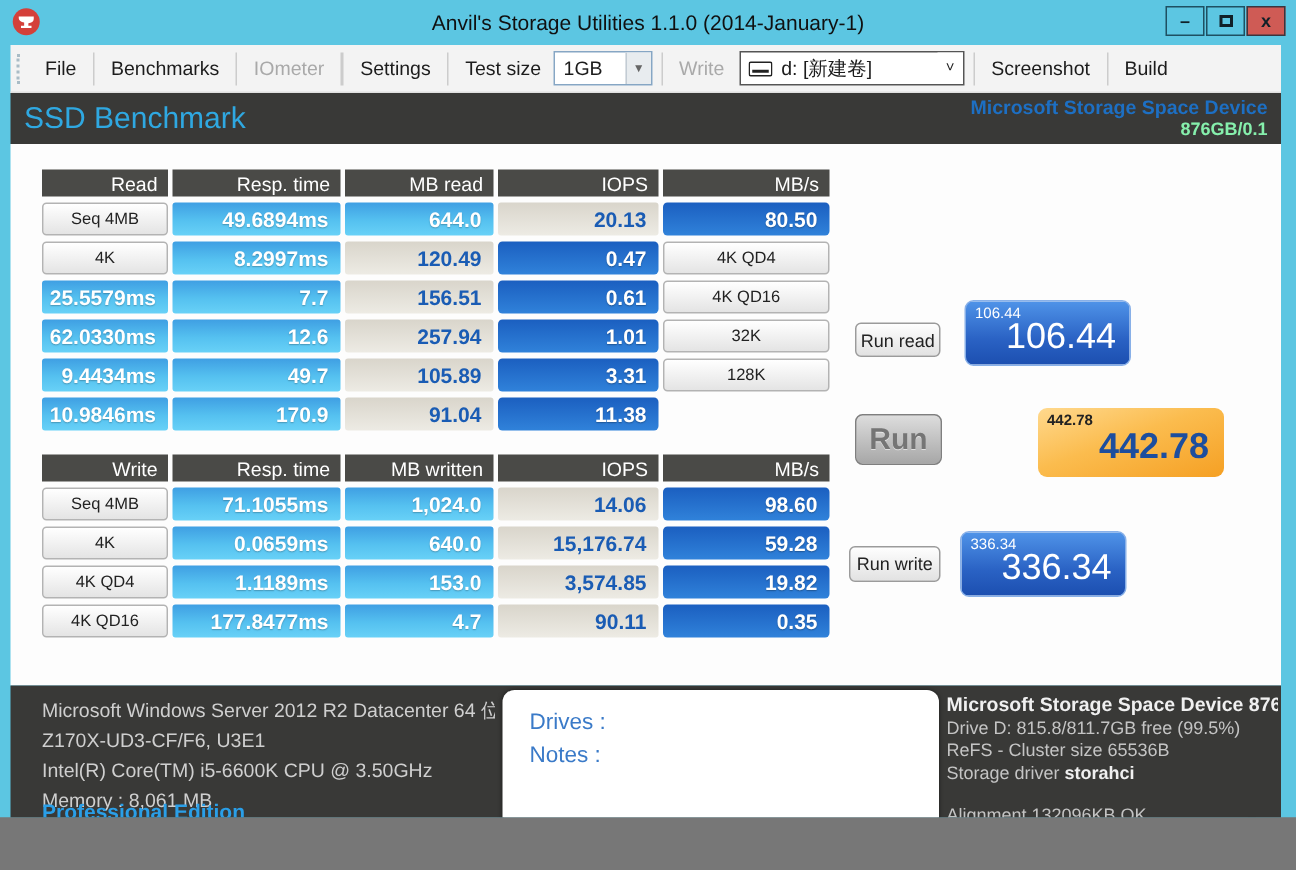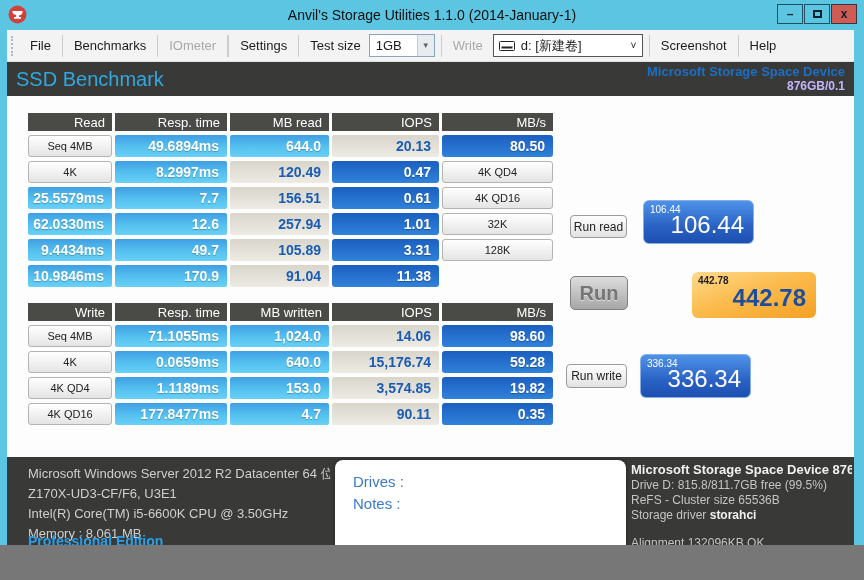--- a/index.html
+++ b/index.html
@@ -33,21 +33,21 @@
     display:flex; align-items:center; justify-content:center; font-size:8px; color:#666; }
   .combo.drive{ border:1px solid #555; width:150px; }
   .combo.drive .arrow{ background:#fff; border-left:none; font-size:10px; color:#222; }
   .drive-ico{ margin-left:5px; flex:none; }
   
   .band{ position:absolute; top:62px; left:7px; right:10px; height:34px; background:#393937;
     display:flex; justify-content:space-between; align-items:center; padding:0 9px; }
   .band-title{ font-size:20px; color:#2fa8e1; }
   .band-right{ text-align:right; line-height:15px; }
   .band-dev{ font-size:13px; font-weight:bold; color:#1d6fc3; }
-  .band-sub{ font-size:12px; font-weight:bold; color:#c4b5fd; }
+  .band-sub{ font-size:12px; font-weight:bold; color:#86efac; }
   
   .main{ position:absolute; top:96px; left:7px; right:10px; height:361px; background:#fdfdfd; }
   .bench-table{ position:absolute; left:21px; display:grid;
     grid-template-columns:84px 112px 99px 107px 111px; column-gap:3px; row-gap:4px; }
   #read-table{ top:17px; }
   #write-table{ top:207px; }
   .th{ background:#4a4a47; color:#fff; font-size:13px; display:flex; align-items:center;
     justify-content:flex-end; padding:0 7px; }
   .c-label{ background:linear-gradient(#ffffff,#e4e4e4); border:1px solid #b3b3b3; border-radius:3px;
     color:#222; font-size:11px; display:flex; align-items:center; justify-content:center; }
@@ -142,21 +142,21 @@
       <svg class="drive-ico" width="16" height="12" viewBox="0 0 16 12">
         <rect x="0.5" y="1.5" width="15" height="9" rx="1" fill="#fff" stroke="#222"></rect>
         <rect x="2.5" y="6.5" width="11" height="2" fill="#222"></rect>
       </svg>
       <span class="val">d: [新建卷]</span>
       <span class="arrow">˅</span>
     </div>
     <div class="msep"></div>
     <div class="menu-item">Screenshot</div>
     <div class="msep"></div>
-    <div class="menu-item">Help</div>
+    <div class="menu-item">Build</div>
   </div>
 
   <div class="band">
     <div class="band-title">SSD Benchmark</div>
     <div class="band-right">
       <div class="band-dev">Microsoft Storage Space Device</div>
       <div class="band-sub">876GB/0.1</div>
     </div>
   </div>
 

